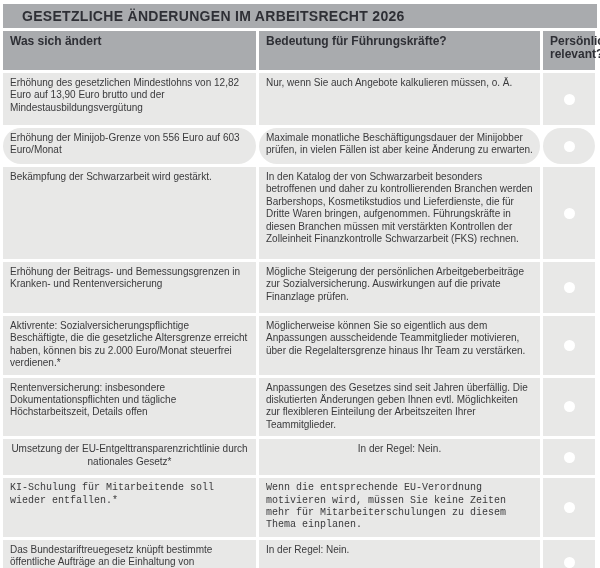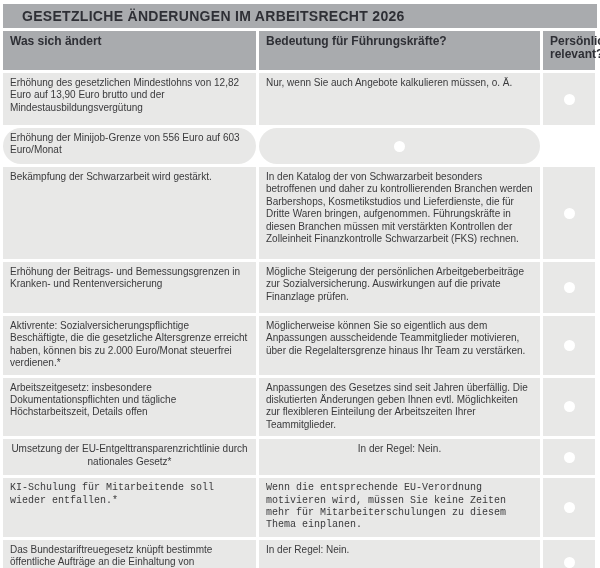--- a/index.html
+++ b/index.html
@@ -85,20 +85,21 @@
   <div class="grid-row">
     <div class="cell r1">Erhöhung des gesetzlichen Mindestlohns von 12,82 Euro auf 13,90 Euro brutto und der Mindestausbildungsvergütung</div>
     <div class="cell r1">Nur, wenn Sie auch Angebote kalkulieren müssen, o. Ä.</div>
     <div class="relevance-cell r1">
         <span class="circle"></span>
       </div>
   </div>
 
   <div class="grid-row">
     <div class="cell r2">Erhöhung der Minijob-Grenze von 556 Euro auf 603 Euro/Monat</div>
+    <div class="cell r2">Maximale monatliche Beschäftigungsdauer der Minijobber prüfen, in vielen Fällen ist aber keine Änderung zu erwarten.</div>
     <div class="relevance-cell r2">
         <span class="circle"></span>
       </div>
   </div>
 
   <div class="grid-row">
     <div class="cell r4">Bekämpfung der Schwarzarbeit wird gestärkt.</div>
     <div class="cell r4">In den Katalog der von Schwarzarbeit besonders betroffenen und daher zu kontrollierenden Branchen werden Barbershops, Kosmetikstudios und Lieferdienste, die für Dritte Waren bringen, aufgenommen. Führungskräfte in diesen Branchen müssen mit verstärkten Kontrollen der Zolleinheit Finanzkontrolle Schwarzarbeit (FKS) rechnen.</div>
     <div class="relevance-cell r4">
         <span class="circle"></span>
@@ -115,21 +116,21 @@
 
   <div class="grid-row">
     <div class="cell r5">Aktivrente: Sozialversicherungspflichtige Beschäftigte, die die gesetzliche Altersgrenze erreicht haben, können bis zu 2.000 Euro/Monat steuerfrei verdienen.*</div>
     <div class="cell r5">Möglicherweise können Sie so eigentlich aus dem Anpassungen ausscheidende Teammitglieder motivieren, über die Regelaltersgrenze hinaus Ihr Team zu verstärken.</div>
     <div class="relevance-cell r5">
         <span class="circle"></span>
       </div>
   </div>
 
   <div class="grid-row">
-    <div class="cell r6">Arbeitszeitgesetz: insbesondere Dokumentationspflichten und tägliche Höchstarbeitszeit, Details offen</div>
+    <div class="cell r6">Rentenversicherung: insbesondere Dokumentationspflichten und tägliche Höchstarbeitszeit, Details offen</div>
     <div class="cell r6">Anpassungen des Gesetzes sind seit Jahren überfällig. Die diskutierten Änderungen geben Ihnen evtl. Möglichkeiten zur flexibleren Einteilung der Arbeitszeiten Ihrer Teammitglieder.</div>
     <div class="relevance-cell r6">
         <span class="circle"></span>
       </div>
   </div>
 
   <div class="grid-row">
     <div class="cell r7">Umsetzung der EU-Entgelttransparenzrichtlinie durch nationales Gesetz*</div>
     <div class="cell r7">In der Regel: Nein.</div>
     <div class="relevance-cell r7">

